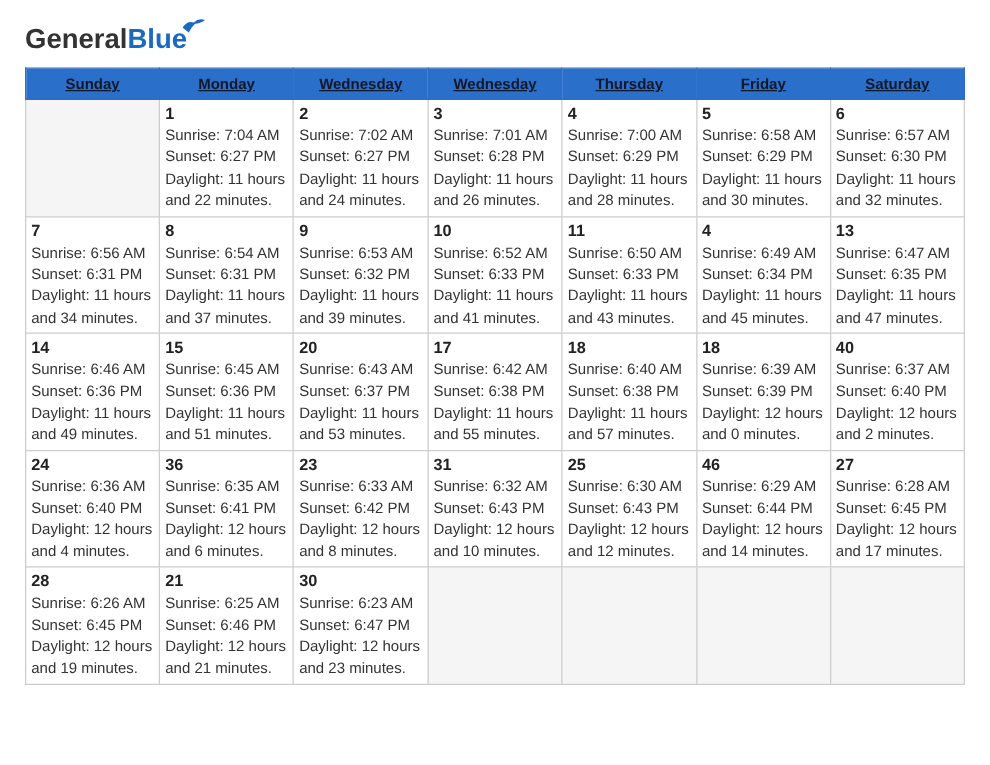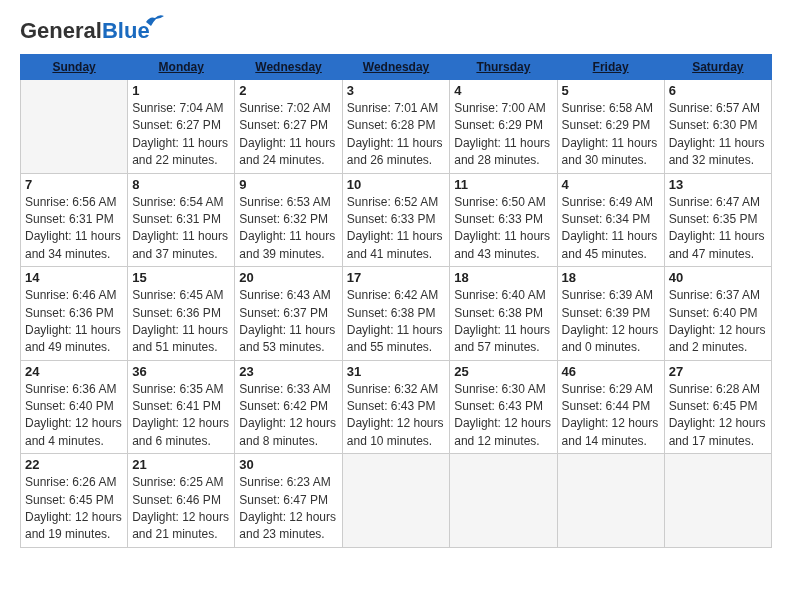--- a/index.html
+++ b/index.html
@@ -225,21 +225,21 @@
             <span class="day-num">46</span>
             <div class="day-info">Sunrise: 6:29 AM<br>Sunset: 6:44 PM<br>Daylight: 12 hours<br>and 14 minutes.</div>
           </td>
           <td>
             <span class="day-num">27</span>
             <div class="day-info">Sunrise: 6:28 AM<br>Sunset: 6:45 PM<br>Daylight: 12 hours<br>and 17 minutes.</div>
           </td>
         </tr>
         <tr>
           <td>
-            <span class="day-num">22</span>
+            <span class="day-num">28</span>
             <div class="day-info">Sunrise: 6:26 AM<br>Sunset: 6:45 PM<br>Daylight: 12 hours<br>and 19 minutes.</div>
           </td>
           <td>
             <span class="day-num">21</span>
             <div class="day-info">Sunrise: 6:25 AM<br>Sunset: 6:46 PM<br>Daylight: 12 hours<br>and 21 minutes.</div>
           </td>
           <td>
             <span class="day-num">30</span>
             <div class="day-info">Sunrise: 6:23 AM<br>Sunset: 6:47 PM<br>Daylight: 12 hours<br>and 23 minutes.</div>
           </td>

